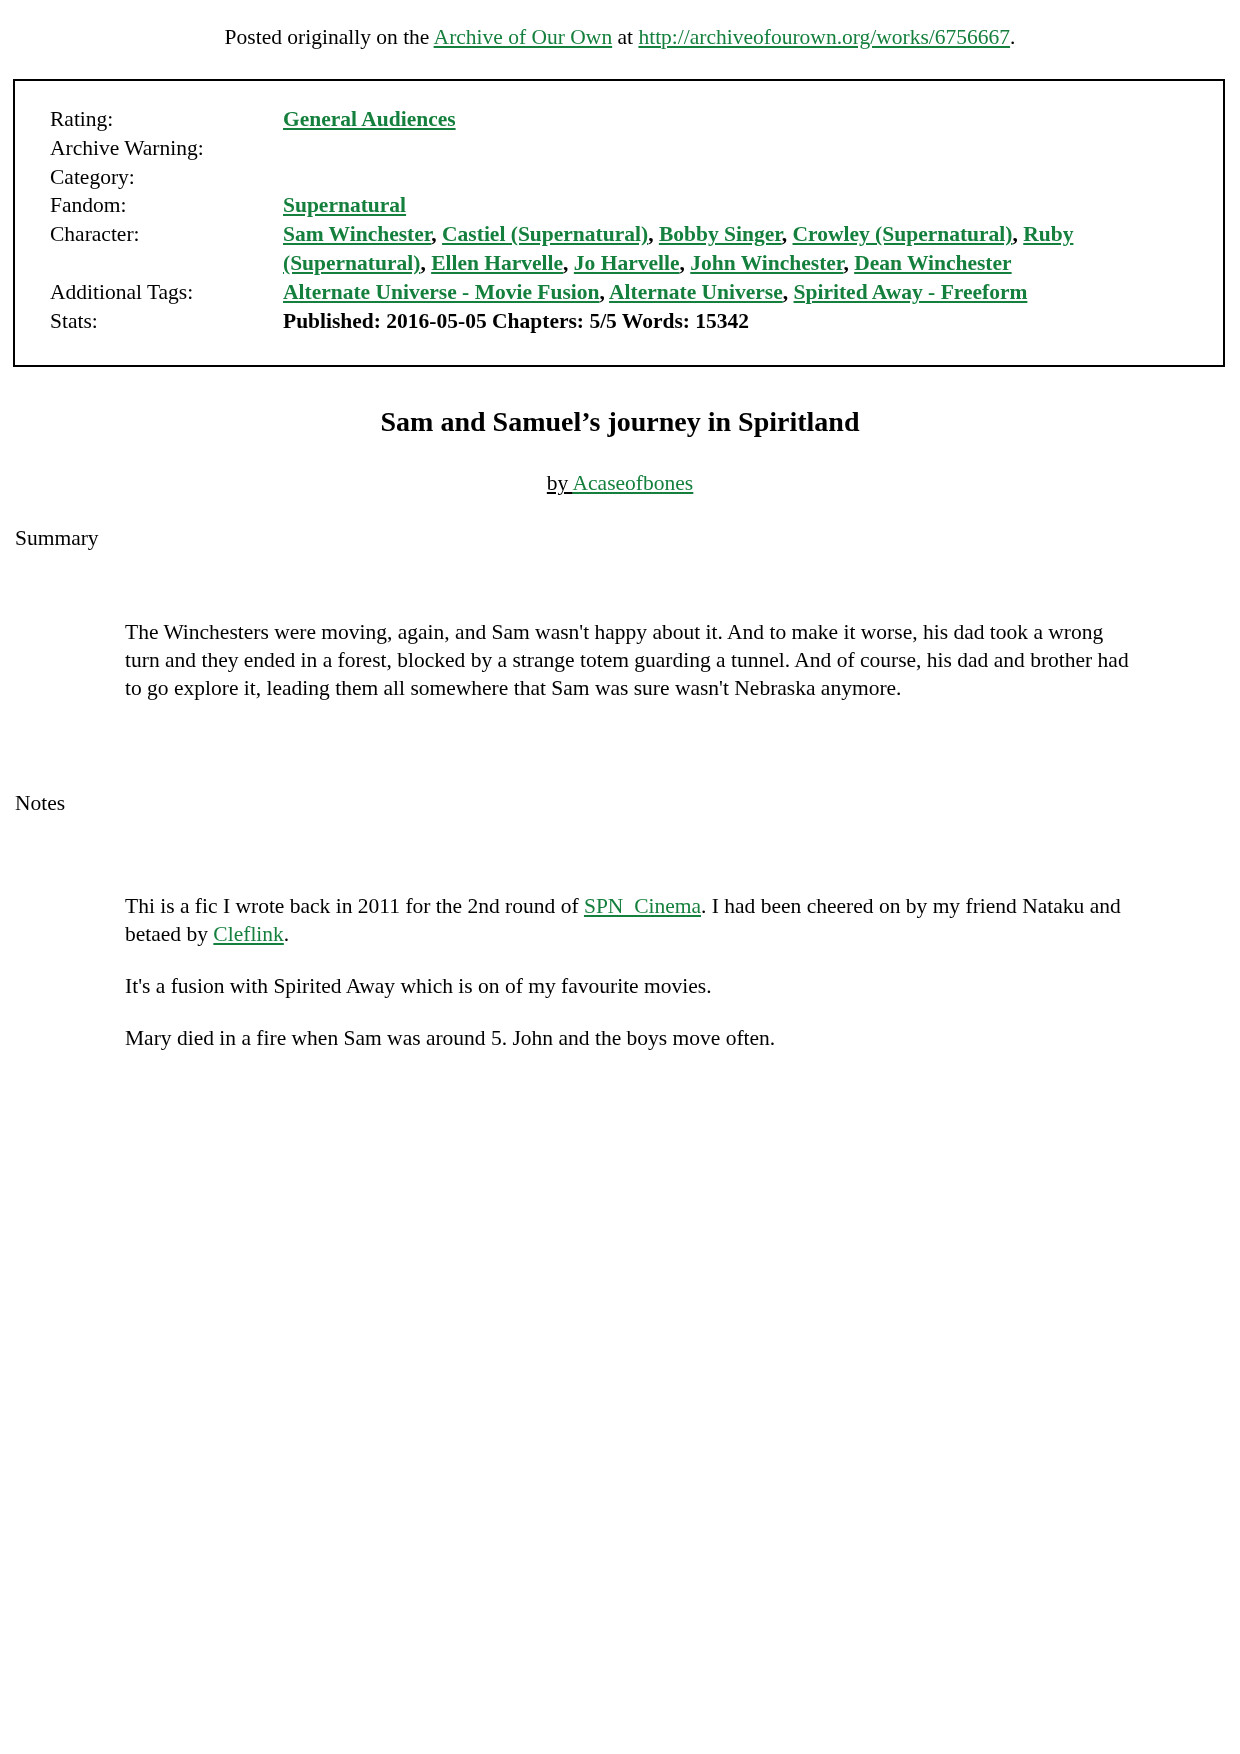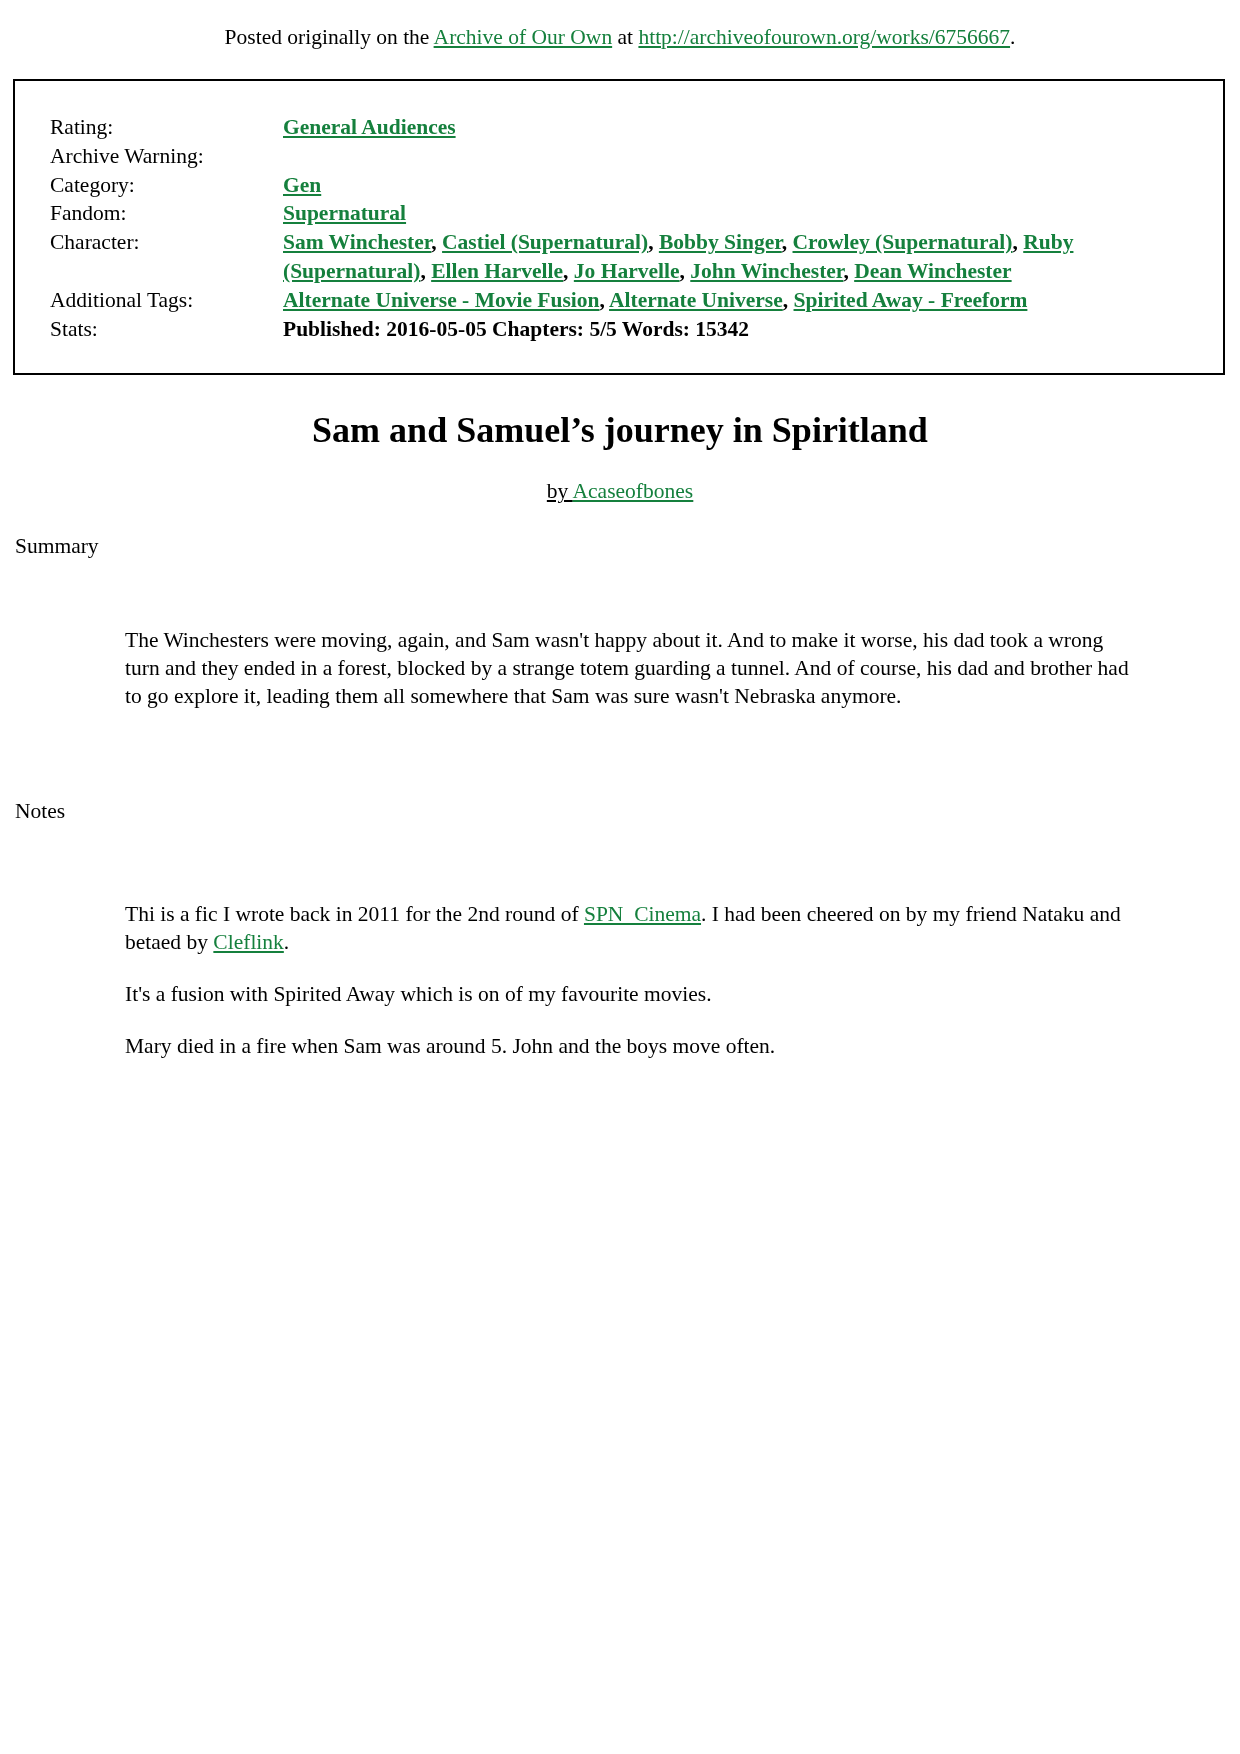--- a/index.html
+++ b/index.html
@@ -21,33 +21,33 @@
     text-decoration: underline;
     cursor: pointer;
   }
   .posted-line {
     margin: 23px 15px 0 15px;
     text-align: center;
   }
   .meta-box {
     margin: 28px 15px 0 13px;
     border: 2px solid #000000;
-    padding: 32px 35px 30px 35px;
+    padding: 24px 35px 30px 35px;
     line-height: 28.8px;
   }
   .meta-grid {
     display: grid;
     grid-template-columns: 233px 1fr;
   }
   .meta-label { grid-column: 1; }
   .meta-value { grid-column: 2; font-weight: bold; }
   h1.work-title {
     margin: 36px 15px 0 15px;
     text-align: center;
-    font-size: 36px;
+    font-size: 28px;
     line-height: 38px;
     font-weight: bold;
   }
   .byline {
     margin: 28px 15px 12px 15px;
     text-align: center;
     text-decoration: underline;
   }
   .section-heading {
     margin: 27px 15px 0 15px;
@@ -72,21 +72,20 @@
 <body>
 
 <p class="posted-line"><span>Posted originally on the </span><a class="link" href="#">Archive of Our Own</a><span> at </span><a class="link" href="#">http://archiveofourown.org/works/6756667</a><span>.</span></p>
 
 <div class="meta-box">
   <div class="meta-grid" id="meta-grid">
       <div class="meta-label">Rating:</div>
       <div class="meta-value"><a class="link" href="#">General Audiences</a></div>
       <div class="meta-label">Archive Warning:</div>
       <div class="meta-label">Category:</div>
-      <div class="meta-value"><a class="link" href="#">Gen</a></div>
       <div class="meta-label">Fandom:</div>
       <div class="meta-value"><a class="link" href="#">Supernatural</a></div>
       <div class="meta-label">Character:</div>
       <div class="meta-value"><a class="link" href="#">Sam Winchester</a>, <a class="link" href="#">Castiel (Supernatural)</a>, <a class="link" href="#">Bobby Singer</a>, <a class="link" href="#">Crowley (Supernatural)</a>, <a class="link" href="#">Ruby (Supernatural)</a>, <a class="link" href="#">Ellen Harvelle</a>, <a class="link" href="#">Jo Harvelle</a>, <a class="link" href="#">John Winchester</a>, <a class="link" href="#">Dean Winchester</a></div>
       <div class="meta-label">Additional Tags:</div>
       <div class="meta-value"><a class="link" href="#">Alternate Universe - Movie Fusion</a>, <a class="link" href="#">Alternate Universe</a>, <a class="link" href="#">Spirited Away - Freeform</a></div>
       <div class="meta-label">Stats:</div>
       <div class="meta-value">Published: 2016-05-05 Chapters: 5/5 Words: 15342</div>
     </div>
 </div>

